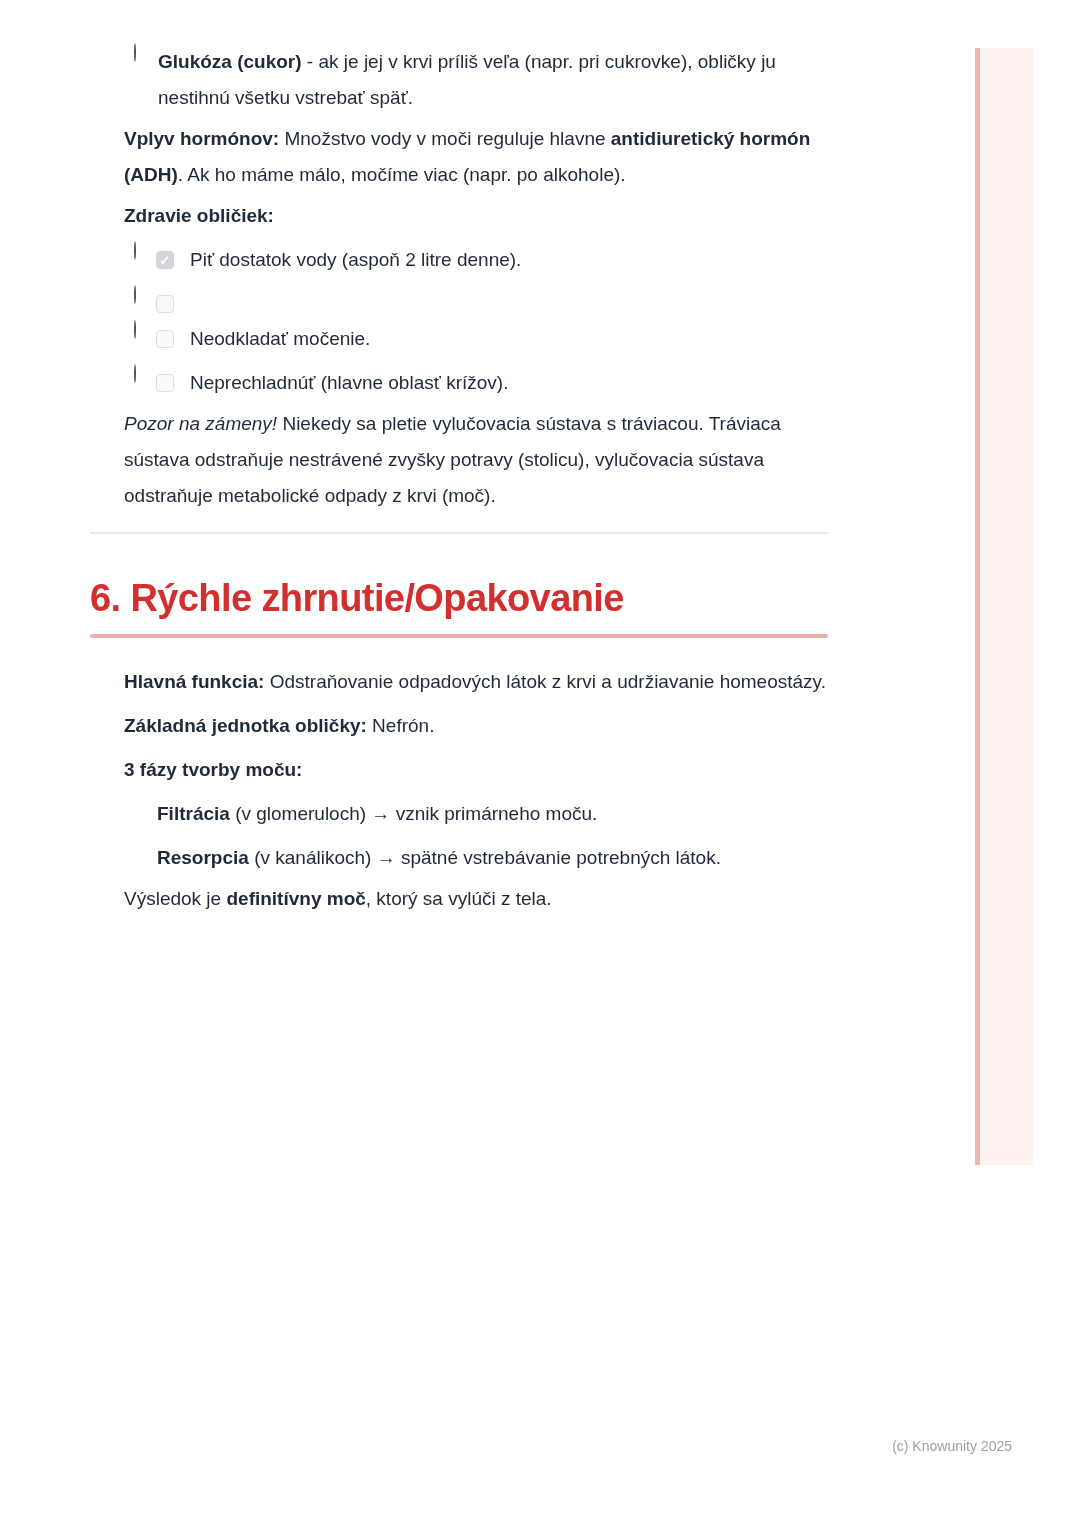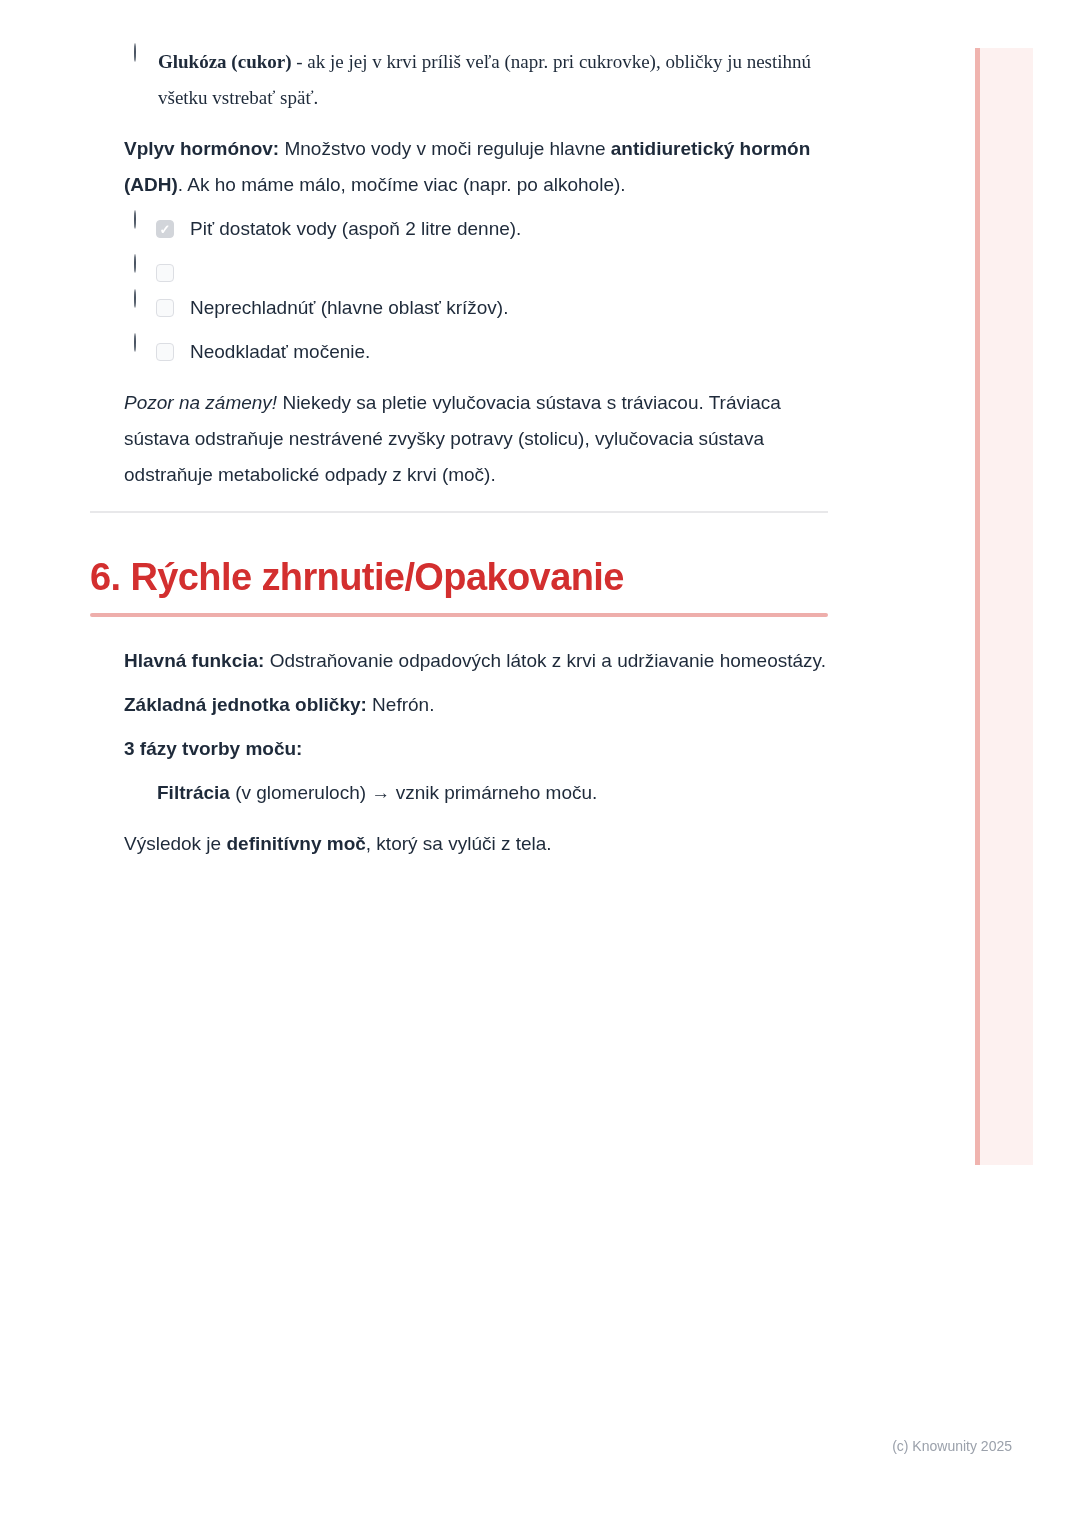--- a/index.html
+++ b/index.html
@@ -23,26 +23,26 @@
   }
 
   .content {
     position: absolute;
     left: 90px;
     top: 44px;
     width: 738px;
   }
 
   .item { display: flex; align-items: flex-start; margin-top: 8px; }
-  .item.space-lg { margin-top: 15px; }
+  .item.space-lg { margin-top: 5px; }
   .list > .item:first-child { margin-top: 0; }
 
   .item.bullet    { padding-left: 13px; }
   .item.bullet    .marker { width: 21px; }
-  .item.circle    { padding-left: 44px; font-family: Liberation Serif, serif; }
+  .item.circle    { padding-left: 44px; }
   .item.circle    .marker { width: 24px; }
   .item.checkbox  { padding-left: 44px; }
   .item.checkbox  .marker { width: 22px; }
   .item.subbullet { padding-left: 46px; }
   .item.subbullet .marker { width: 21px; }
 
   .marker { flex: none; display: block; }
   .dot {
     width: 7px; height: 7px; border-radius: 50%;
     background: var(--text); margin-top: 15px;
@@ -98,40 +98,44 @@
 <div class="content">
   <div class="list">
       <div class="item circle">
         <span class="marker"><span class="ring"></span></span>
         <div class="txt"><span class="b ">Glukóza (cukor)</span><span class=""> - ak je jej v krvi príliš veľa (napr. pri cukrovke), obličky ju nestihnú všetku vstrebať späť.</span></div>
       </div>
       <div class="item bullet space-lg">
         <span class="marker"><span class="dot"></span></span>
         <div class="txt"><span class="b ">Vplyv hormónov:</span><span class=""> Množstvo vody v moči reguluje hlavne </span><span class="b ">antidiuretický hormón (ADH)</span><span class="">. Ak ho máme málo, močíme viac (napr. po alkohole).</span></div>
       </div>
+      <div class="item bullet space-lg">
+        <span class="marker"><span class="dot"></span></span>
+        <div class="txt"><span class="b ">Zdravie obličiek:</span></div>
+      </div>
       <div class="item checkbox">
         <span class="marker"><span class="ring"></span></span>
         <span class="cb checked">
           <span>✓</span>
         </span>
         <div class="txt"><span class="">Piť dostatok vody (aspoň 2 litre denne).</span></div>
       </div>
       <div class="item checkbox">
         <span class="marker"><span class="ring"></span></span>
         <span class="cb unchecked"></span>
       </div>
       <div class="item checkbox">
         <span class="marker"><span class="ring"></span></span>
         <span class="cb unchecked"></span>
-        <div class="txt"><span class="">Neprechladnúť (hlavne oblasť krížov).</span></div>
+        <div class="txt"><span class="">Neodkladať močenie.</span></div>
       </div>
       <div class="item checkbox">
         <span class="marker"><span class="ring"></span></span>
         <span class="cb unchecked"></span>
-        <div class="txt"><span class="">Neodkladať močenie.</span></div>
+        <div class="txt"><span class="">Neprechladnúť (hlavne oblasť krížov).</span></div>
       </div>
       <div class="item bullet space-lg">
         <span class="marker"><span class="dot"></span></span>
         <div class="txt"><span class="i">Pozor na zámeny!</span><span class=""> Niekedy sa pletie vylučovacia sústava s tráviacou. Tráviaca sústava odstraňuje nestrávené zvyšky potravy (stolicu), vylučovacia sústava odstraňuje metabolické odpady z krvi (moč).</span></div>
       </div>
     </div>
 
   <div class="divider"></div>
 
   <h1 class="heading">6. Rýchle zhrnutie/Opakovanie</h1>
@@ -147,20 +151,24 @@
         <div class="txt"><span class="b ">Základná jednotka obličky:</span><span class=""> Nefrón.</span></div>
       </div>
       <div class="item bullet">
         <span class="marker"><span class="dot"></span></span>
         <div class="txt"><span class="b ">3 fázy tvorby moču:</span></div>
       </div>
       <div class="item subbullet">
         <span class="marker"><span class="dot"></span></span>
         <div class="txt"><span class="b ">Filtrácia</span><span class=""> (v glomeruloch) → vznik primárneho moču.</span></div>
       </div>
+      <div class="item subbullet">
+        <span class="marker"><span class="dot"></span></span>
+        <div class="txt"><span class="b ">Resorpcia</span><span class=""> (v kanálikoch) → spätné vstrebávanie potrebných látok.</span></div>
+      </div>
       <div class="item bullet space-lg">
         <span class="marker"><span class="dot"></span></span>
         <div class="txt"><span class="">Výsledok je </span><span class="b ">definitívny moč</span><span class="">, ktorý sa vylúči z tela.</span></div>
       </div>
     </div>
 </div>
 
 <div class="margin-stripe"></div>
 
 <div class="footer">(c) Knowunity 2025</div>

